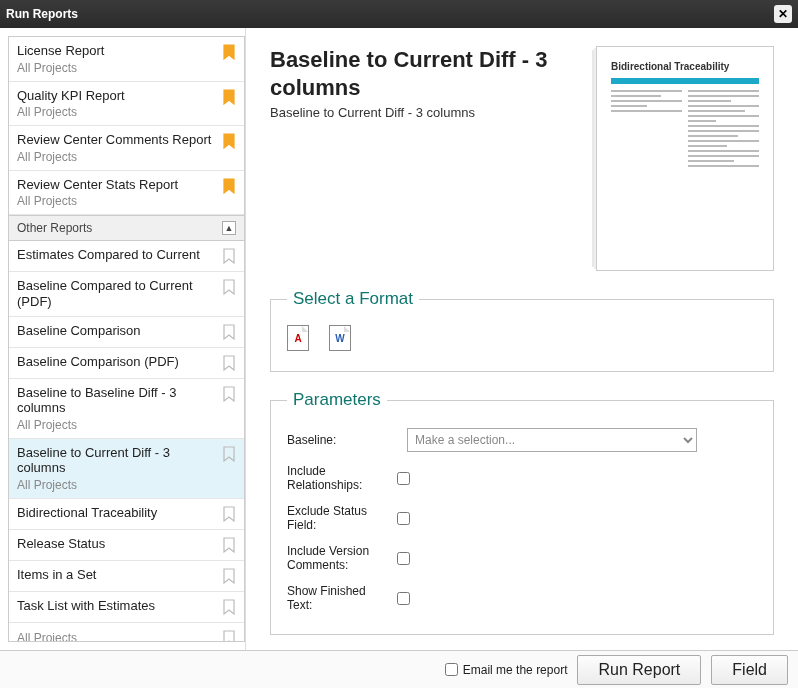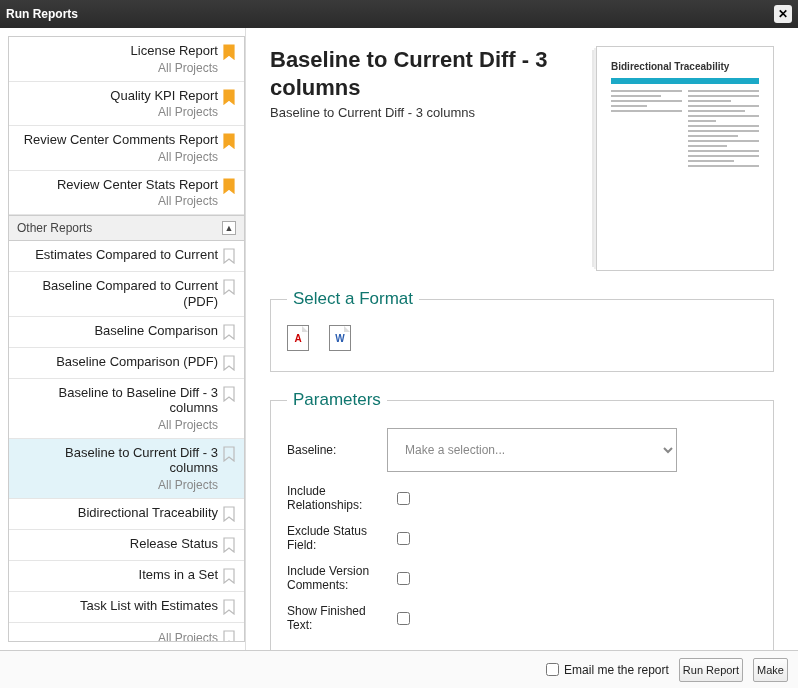--- a/index.html
+++ b/index.html
@@ -1,20 +1,20 @@
 <!DOCTYPE html>
 <html><head>
 <meta charset="utf-8">
 <style>
 * { box-sizing: border-box; margin: 0; padding: 0; }
 body { font-family: Arial, Helvetica, sans-serif; font-size: 12px; background: #fff; width: 798px; height: 689px; overflow: hidden; }
 .titlebar { background: linear-gradient(#3a3a3a,#2a2a2a); color: #fff; height: 28px; display: flex; align-items: center; justify-content: space-between; padding: 0 6px; font-weight: bold; font-size: 12px; }
 .close-x { width: 18px; height: 18px; background: #eee; color: #000; border-radius: 3px; display: flex; align-items: center; justify-content: center; font-weight: bold; font-size: 12px; cursor: pointer; }
 .content { display: flex; height: 622px; }
-.left-panel { width: 246px; border-right: 1px solid #ddd; overflow: hidden; position: relative; padding: 8px 0 8px 8px; text-align: right; }
+.left-panel { width: 246px; border-right: 1px solid #ddd; overflow: hidden; position: relative; padding: 8px 0 8px 8px; }
 .left-panel-body { height: 100%; overflow-y: scroll; border: 1px solid #ccc; }
 .left-panel-body::-webkit-scrollbar { width: 12px; }
 .left-panel-body::-webkit-scrollbar-thumb { background: #ccc; border-radius: 3px; }
 .left-panel-body::-webkit-scrollbar-track { background: #f4f4f4; }
 .report-item { display: flex; justify-content: space-between; align-items: flex-start; padding: 6px 8px; border-bottom: 1px solid #e5e5e5; cursor: pointer; position: relative; }
 .report-item:last-child { border-bottom: none; }
 .report-item .text { flex: 1; padding-right: 4px; }
 .report-item .name { font-size: 13px; color: #222; line-height: 1.2; }
 .report-item .sub { font-size: 12px; color: #888; margin-top: 2px; }
 .report-item.selected { background: #e2f3f9; }
@@ -39,26 +39,26 @@
 fieldset { border: 1px solid #ccc; margin-top: 18px; padding: 12px 16px 16px; }
 legend { padding: 0 6px; color: #0f766e; font-size: 17px; }
 .format-icons { display: flex; gap: 20px; padding: 4px 0; }
 .fmt-icon { width: 22px; height: 26px; border: 1px solid #888; background: #fff; position: relative; cursor: pointer; display: flex; align-items: center; justify-content: center; font-size: 10px; font-weight: bold; }
 .fmt-icon.pdf { color: #c00; }
 .fmt-icon.word { color: #2a5db0; }
 .fmt-icon::after { content: ""; position: absolute; top: 0; right: 0; border-top: 6px solid #fff; border-left: 6px solid #ddd; }
 
 .param-row { display: flex; align-items: center; padding: 6px 0; }
 .param-row label { width: 100px; font-size: 12px; color: #222; }
-.param-row select { flex: 1; max-width: 290px; padding: 13px; font-size: 12px; border: 1px solid #aaa; color: #888; background: #fff; }
+.param-row select { flex: 1; max-width: 290px; padding: 3px; font-size: 12px; border: 1px solid #aaa; color: #888; background: #fff; margin-left: 20px; }
 .param-row input[type=checkbox] { margin-left: 10px; width: 13px; height: 13px; }
 
 .footer { border-top: 1px solid #ccc; height: 38px; display: flex; align-items: center; justify-content: flex-end; padding: 0 10px; gap: 10px; background: #fafafa; }
 .footer label { display: flex; align-items: center; gap: 5px; font-size: 12px; color: #222; cursor: pointer; }
-.btn { border: 1px solid #aaa; background: linear-gradient(#fdfdfd,#ececec); padding: 5px 3px; font-size: 11px; color: #222; cursor: pointer; border-radius: 2px; }
+.btn { border: 1px solid #aaa; background: linear-gradient(#fdfdfd,#ececec); padding: 5px 20px; font-size: 16px; color: #222; cursor: pointer; border-radius: 2px; }
 </style>
 </head>
 <body>
 
 <div class="titlebar">
   <span>Run Reports</span>
   <div class="close-x">✕</div>
 </div>
 
 <div class="content">
@@ -304,14 +304,14 @@
     <div style="height:28px"></div>
   </div>
 </div>
 
 <div class="footer">
   <label>
     <input type="checkbox" style="">
     <span>Email me the report</span>
   </label>
   <button class="btn">Run Report</button>
-  <button class="btn">Make</button>
+  <button class="btn">Field</button>
 </div>
 
 </body></html>

